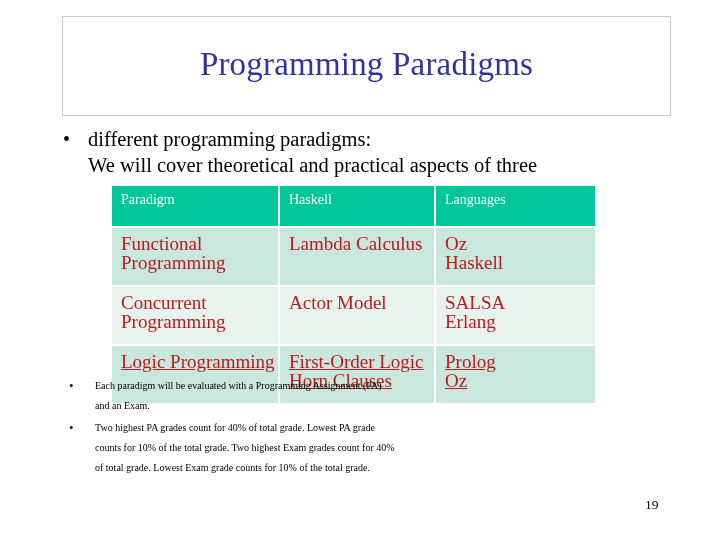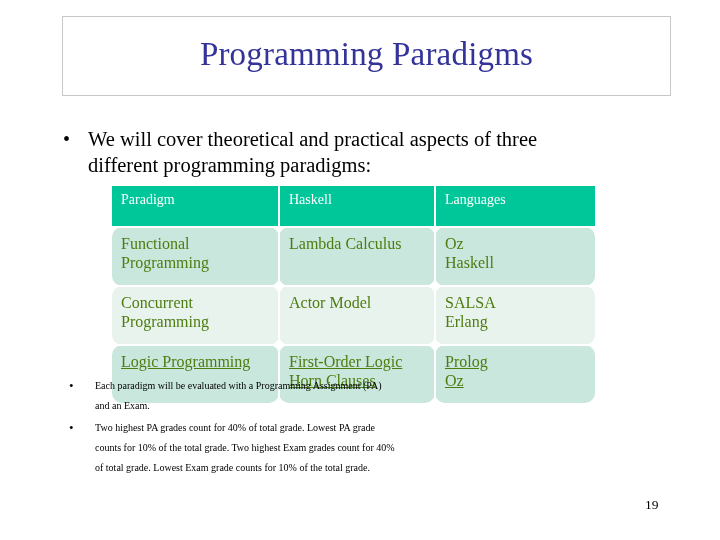--- a/index.html
+++ b/index.html
@@ -15,21 +15,21 @@
     overflow: hidden;
     position: relative;
   }
 
   
   #title-box {
     position: absolute;
     left: 62px;
     top: 16px;
     width: 609px;
-    height: 80px;
+    height: 100px;
     border: 1px solid #c8c8c8;
     box-sizing: border-box;
     display: flex;
     align-items: center;
     justify-content: center;
   }
   #title-text {
     font-size: 33px;
     color: #333399;
     font-family: "Liberation Serif", "DejaVu Serif", serif;
@@ -87,25 +87,24 @@
   #paradigm-table thead th {
     background: #00c79a;
     color: #ffffff;
     font-size: 14px;
     line-height: 18px;
     height: 30px;
     padding-top: 5px;
     padding-bottom: 5px;
   }
   #paradigm-table tbody td {
-    font-size: 16px;
+    font-size: 19px;
     line-height: 19px;
-    color: #4d7c0f;
+    color: #b91c1c;
     height: 44px;
-    border-radius: 10px;
   }
   #paradigm-table tbody tr.shade-a td { background: #c9e7dc; }
   #paradigm-table tbody tr.shade-b td { background: #e9f3ee; }
   #paradigm-table tbody tr:last-child td { border-bottom: none; text-decoration: underline; }
   .cell-line { display: block; }
 
   
   col.c1 { width: 167px; }
   col.c2 { width: 156px; }
   col.c3 { width: 160px; }
@@ -157,22 +156,22 @@
 <body>
 
 <div id="title-box">
   <div id="title-text">Programming Paradigms</div>
 </div>
 
 <div id="main-bullet">
   <div class="bullet-row">
     <div class="bullet-dot-lg">•</div>
     <div class="bullet-text-lg">
+      <span class="cell-line">different programming paradigms:</span>
       <span class="cell-line">We will cover theoretical and practical aspects of three</span>
-      <span class="cell-line">different programming paradigms:</span>
     </div>
   </div>
 </div>
 
 <table id="paradigm-table">
   <colgroup>
     <col class="c1">
       <col class="c2">
       <col class="c3">
   </colgroup>

